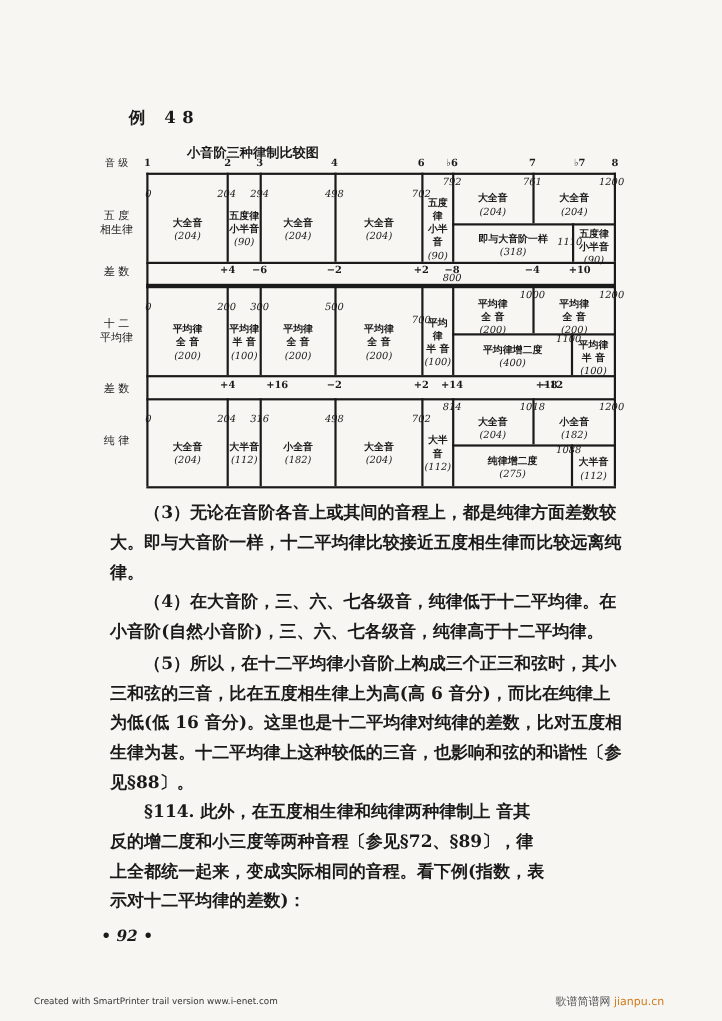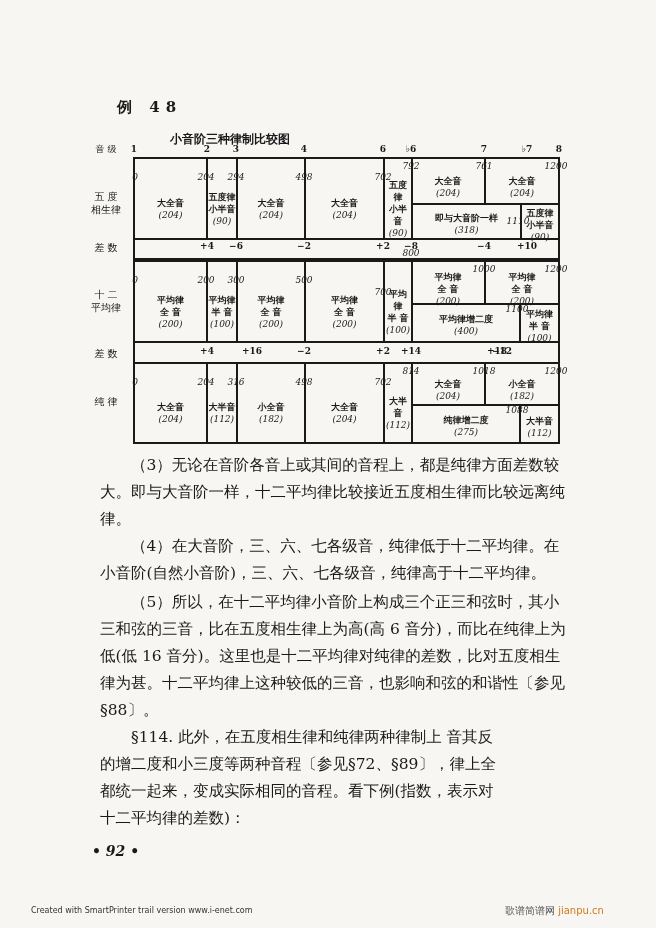--- a/index.html
+++ b/index.html
@@ -10,21 +10,21 @@
   .dia-title{left:170px;top:131px;font-size:12px;font-weight:bold;}
   .row-label{font-size:10px;font-weight:normal;line-height:13px;text-align:center;width:44px;}
   .deg{font-size:9px;font-weight:bold;transform:translateX(-50%);}
   .hl{position:absolute;height:2px;background:#1a1a1a;}
   .vl{position:absolute;width:2px;background:#1a1a1a;}
   .cell{position:absolute;font-size:9px;line-height:12px;text-align:center;font-weight:bold;
         display:flex;flex-direction:column;align-items:center;justify-content:center;}
   .cell .v{font-style:italic;font-weight:normal;}
   .num{position:absolute;font-size:9px;font-style:italic;transform:translateX(-50%);}
   .diff{position:absolute;font-size:9px;font-weight:bold;transform:translateX(-50%);}
-  .para{position:absolute;left:100px;width:470px;font-size:15.5px;line-height:27px;font-weight:normal;}
+  .para{position:absolute;left:100px;width:470px;font-size:15.5px;line-height:27px;font-weight:bold;}
   .page-num{left:92px;top:843px;font-size:14px;font-weight:bold;font-style:italic;}
   .footer-left{left:31px;top:906px;font-family:"DejaVu Sans","Liberation Sans",sans-serif;font-size:8px;color:#333;}
   .footer-right{left:505px;top:904px;font-size:10px;color:#555;font-family:"DejaVu Sans","Liberation Sans",sans-serif;}
   .footer-right .en{color:#d07a1a;}
 </style>
 </head>
 <body>
 
 <div class="abs ex-label">例  48</div>
 <div class="abs dia-title">小音阶三种律制比较图</div>

